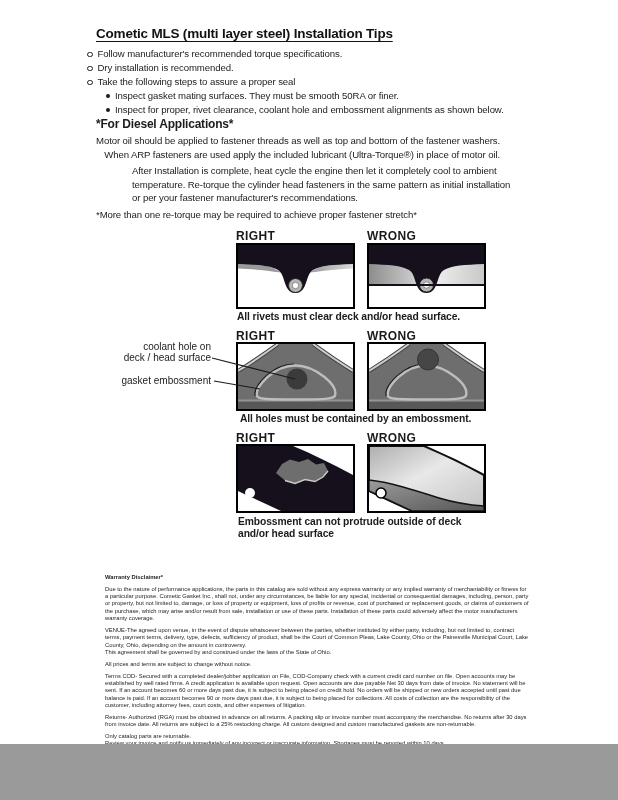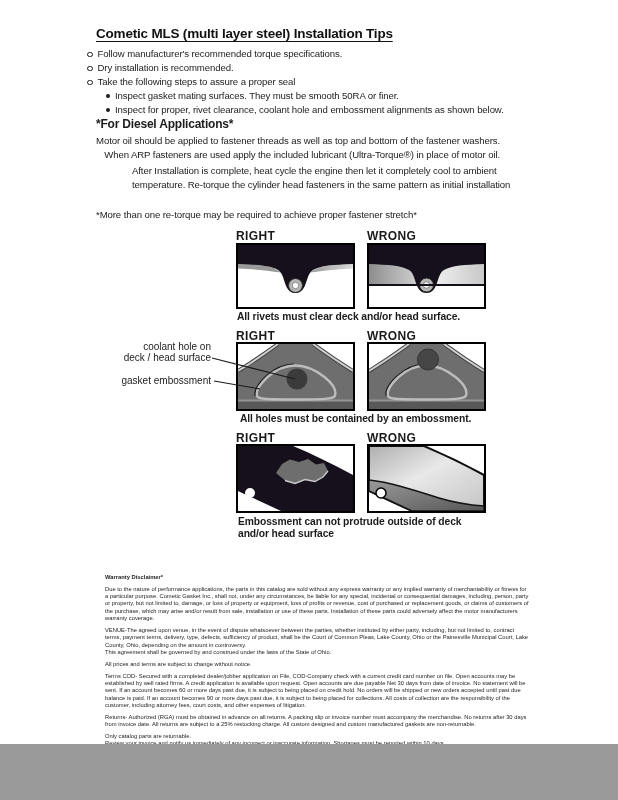--- a/index.html
+++ b/index.html
@@ -62,20 +62,21 @@
   <div class="abs h2" style="left:96px;top:117px;">*For Diesel Applications*</div>
 
   <div class="abs" style="left:96px;top:134px;text-align:right;">
     <div class="bline">Motor oil should be applied to fastener threads as well as top and bottom of the fastener washers.</div>
     <div class="bline">When ARP fasteners are used apply the included lubricant (Ultra-Torque®) in place of motor oil.</div>
   </div>
 
   <div class="abs" style="left:96px;top:164px;margin-left:36px;">
     <div class="bline">After Installation is complete, heat cycle the engine then let it completely cool to ambient</div>
     <div class="bline">temperature. Re-torque the cylinder head fasteners in the same pattern as initial installation</div>
+    <div class="bline">or per your fastener manufacturer's recommendations.</div>
   </div>
 
   <div class="abs bline" style="left:96px;top:208px;">*More than one re-torque may be required to achieve proper fastener stretch*</div>
 
   <div class="diag-label" style="left:236px;top:229px;">RIGHT</div>
   <div class="diag-label" style="left:367px;top:229px;">WRONG</div>
 
   <div class="boxes" style="left:236px;top:243px;">
     <svg class="box" width="115" height="62" viewBox="0 0 115 62">
       <defs>

